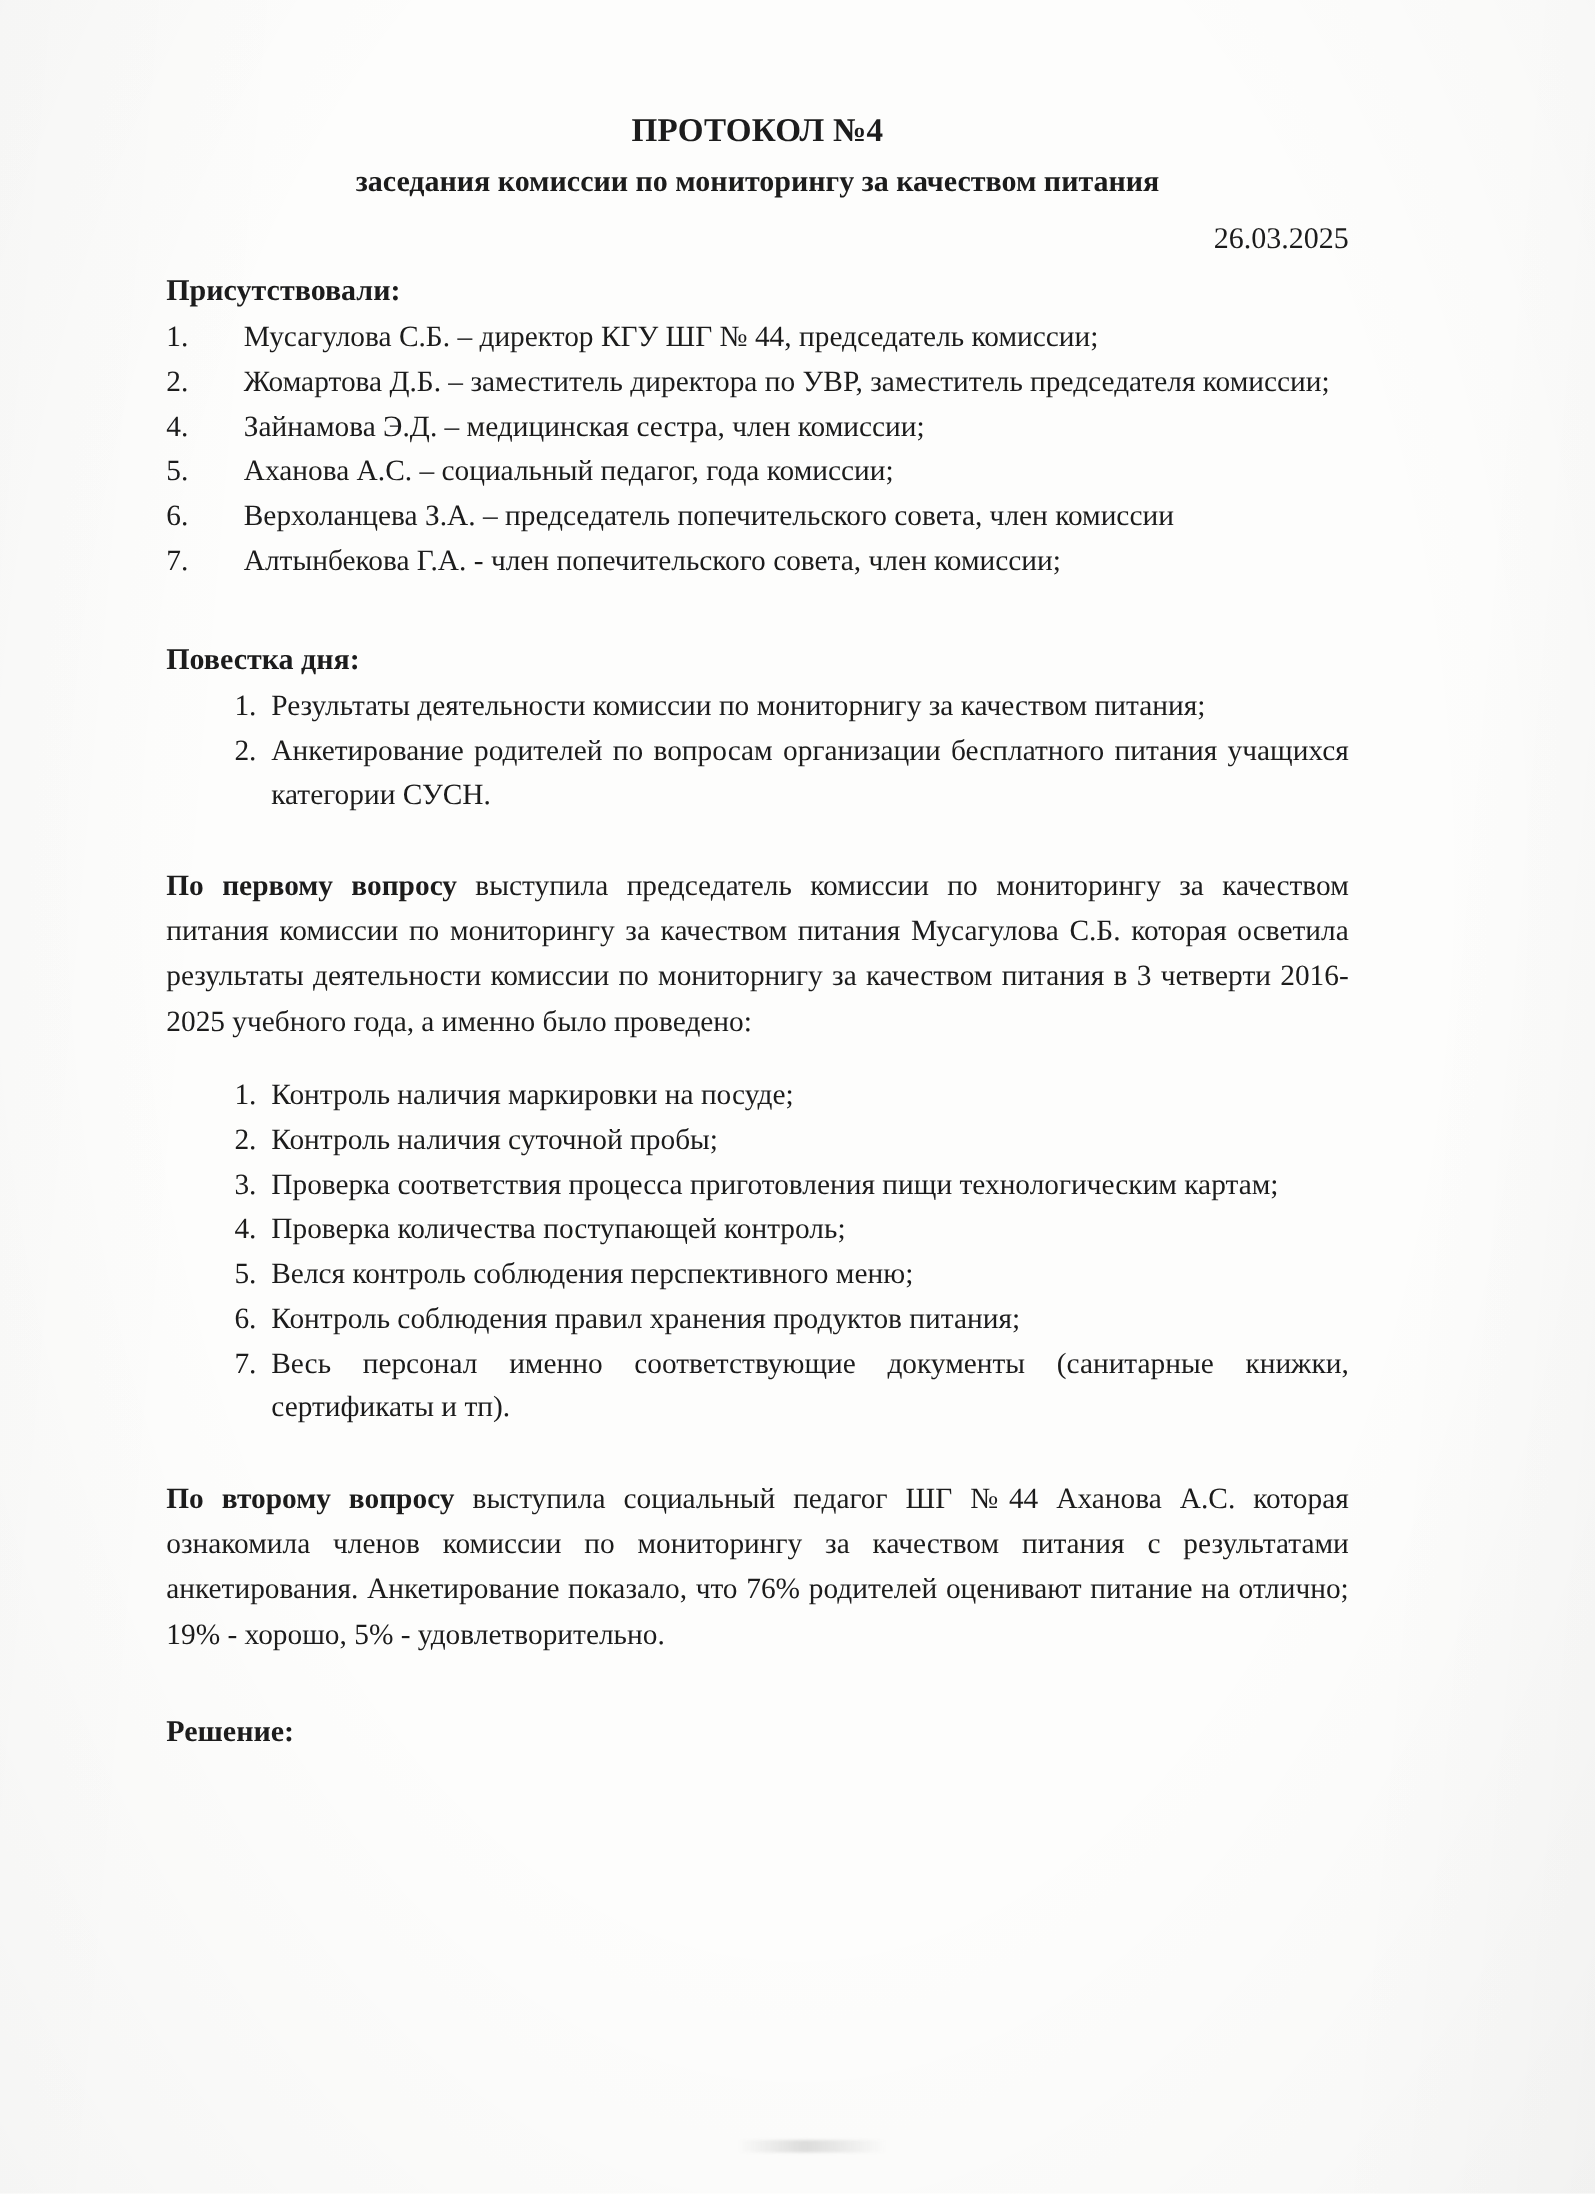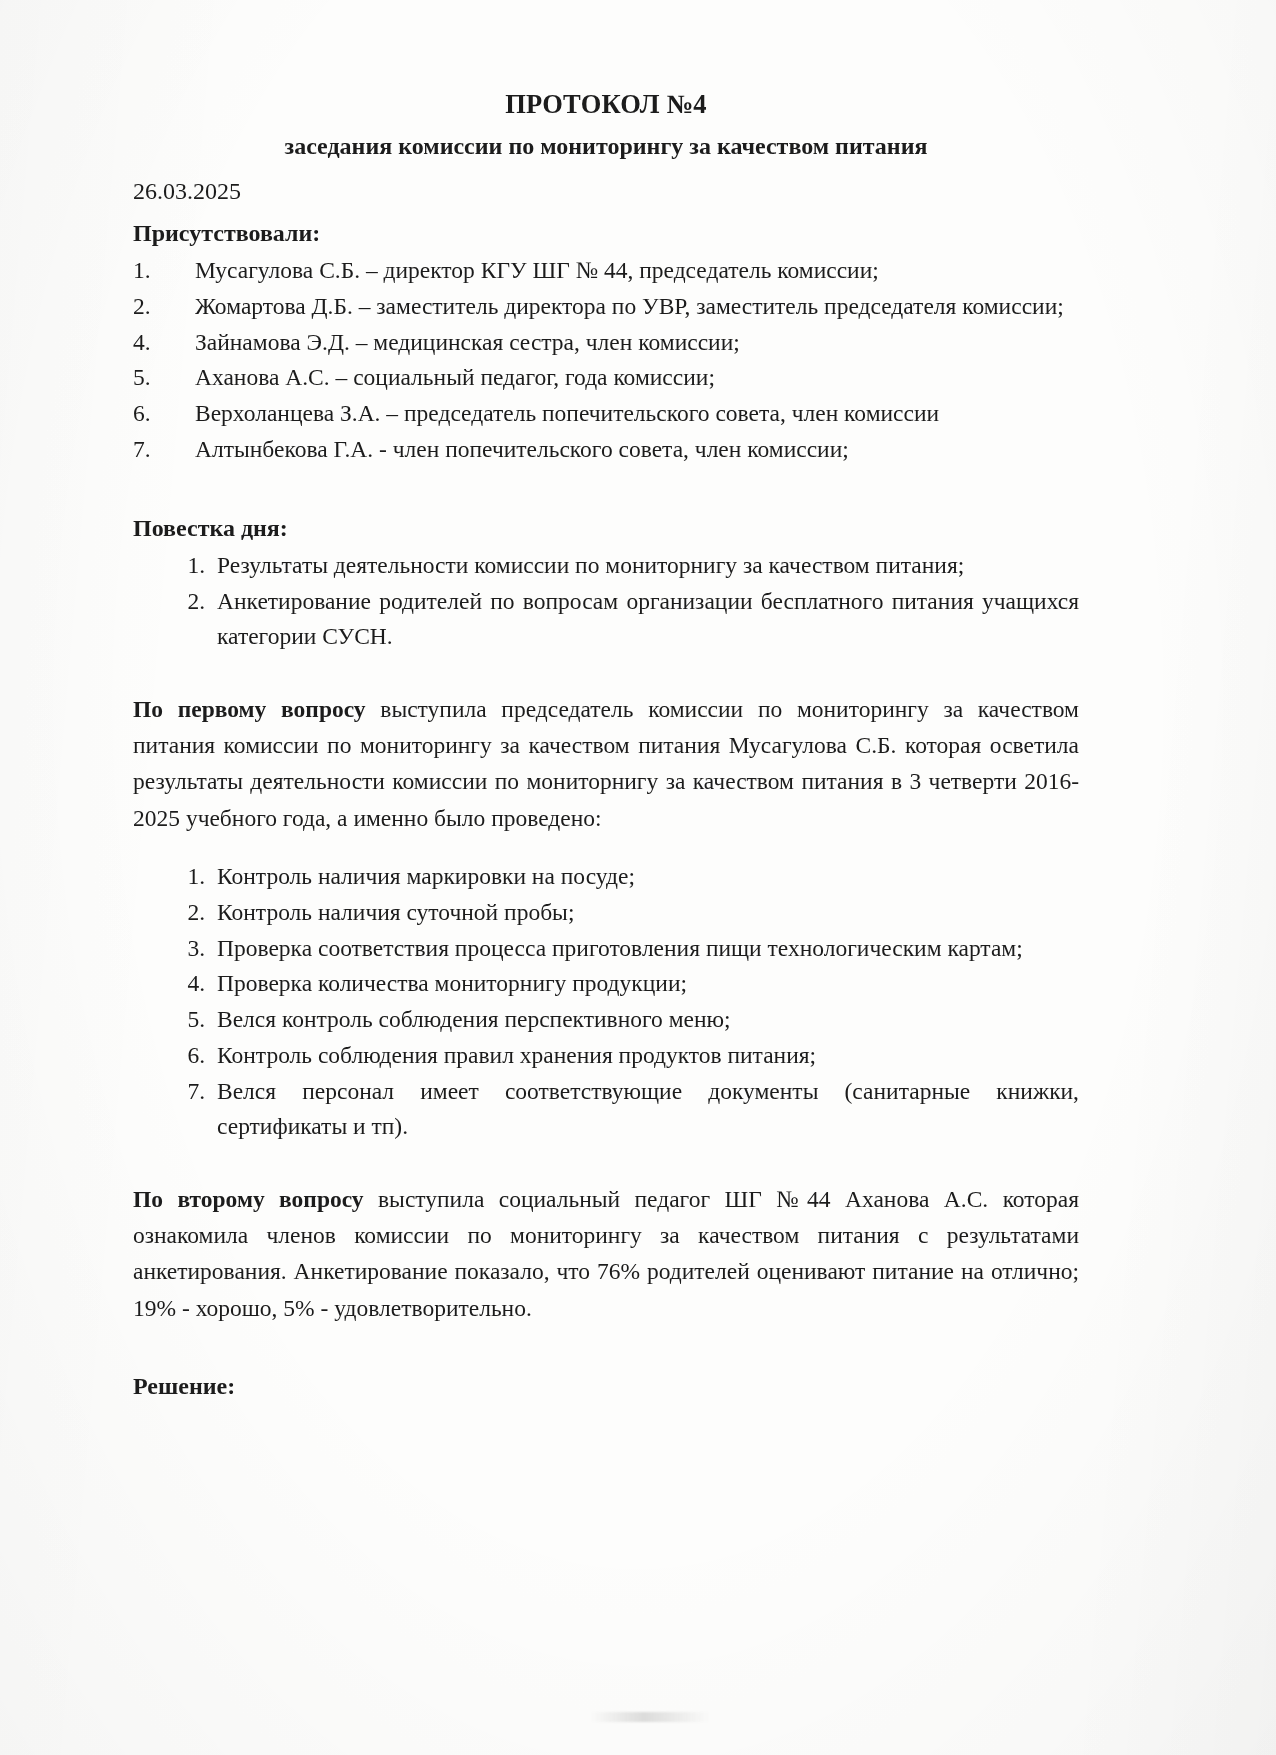--- a/index.html
+++ b/index.html
@@ -50,20 +50,21 @@
     font-weight: bold;
     text-align: center;
     margin: 10px 0 0 0;
     line-height: 1.26;
   }
 
   .date-line {
     font-size: 24px;
     margin-top: 14px;
     line-height: 1.3;
+    text-align: right;
   }
 
   .section-head {
     font-size: 24px;
     font-weight: bold;
     margin-top: 10px;
     line-height: 1.35;
   }
   .section-head.spaced-top {
     margin-top: 44px;
@@ -195,24 +196,24 @@
     </ol>
 
     <p class="para">
       <b>По первому вопросу</b><span> выступила председатель комиссии по мониторингу за качеством питания комиссии по мониторингу за качеством питания Мусагулова С.Б. которая осветила результаты деятельности комиссии по мониторнигу за качеством питания в 3 четверти 2016-2025 учебного года, а именно было проведено:</span>
     </p>
 
     <ol class="sub-list">
       <li>Контроль наличия маркировки на посуде;</li>
       <li>Контроль наличия суточной пробы;</li>
       <li>Проверка соответствия процесса приготовления пищи технологическим картам;</li>
-      <li>Проверка количества мониторнигу продукции;</li>
+      <li>Проверка количества поступающей контроль;</li>
       <li>Велся контроль соблюдения перспективного меню;</li>
       <li>Контроль соблюдения правил хранения продуктов питания;</li>
-      <li>Велся персонал имеет соответствующие документы (санитарные книжки, сертификаты и тп).</li>
+      <li>Весь персонал именно соответствующие документы (санитарные книжки, сертификаты и тп).</li>
     </ol>
 
     <p class="para">
       <b>По второму вопросу</b><span> выступила социальный педагог ШГ №44 Аханова А.С. которая ознакомила членов комиссии по мониторингу за качеством питания с результатами анкетирования. Анкетирование показало, что 76% родителей оценивают питание на отлично; 19% - хорошо, 5% - удовлетворительно.</span>
     </p>
 
     <div class="section-head spaced-top">Решение:</div>
 
 
   </div>

